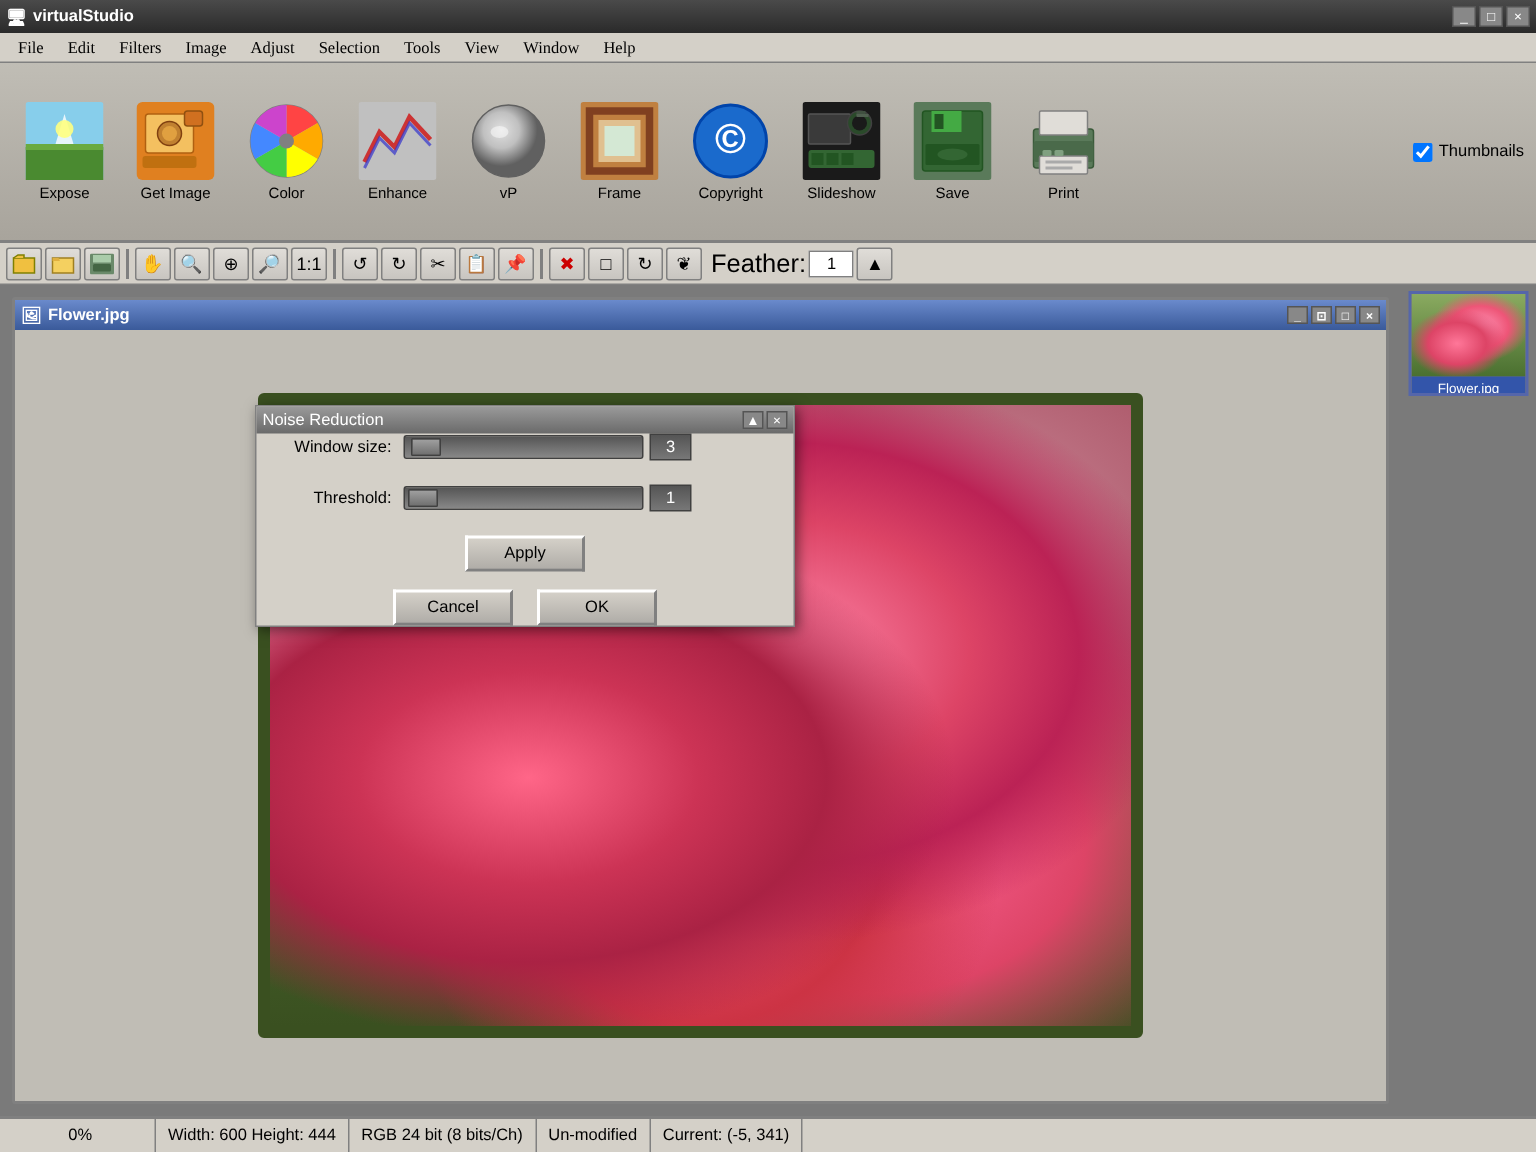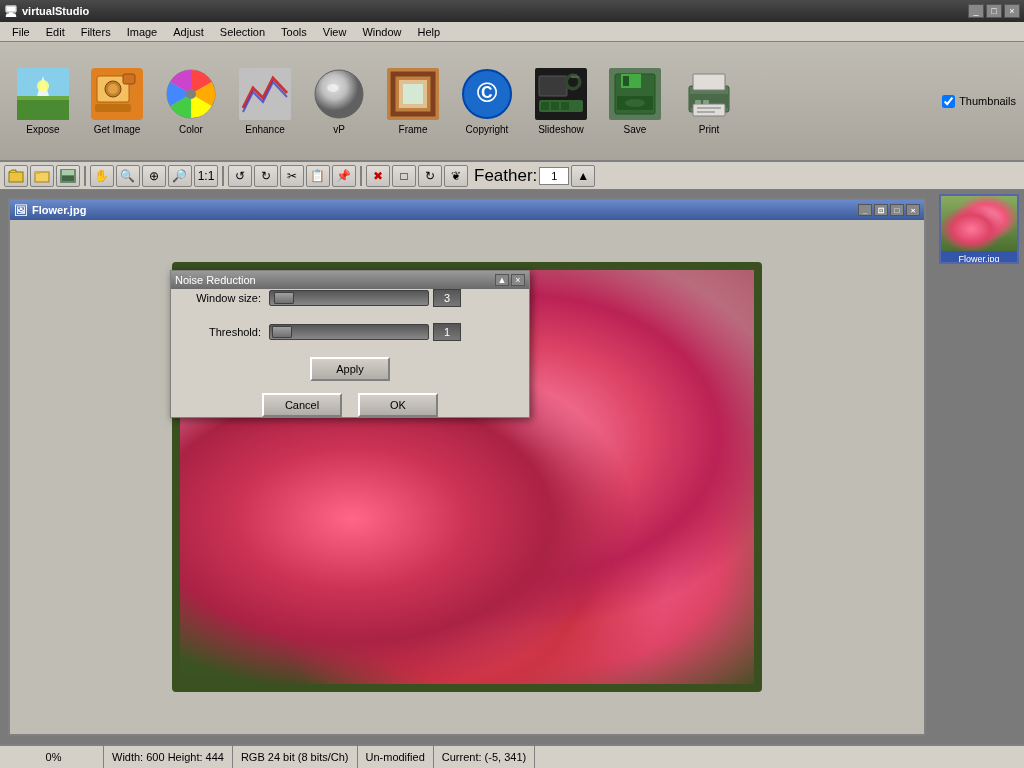--- a/index.html
+++ b/index.html
@@ -48,20 +48,21 @@
     }
 
     
     #menu-bar {
       background: #d4d0c8;
       height: 20px;
       display: flex;
       align-items: center;
       padding: 0 4px;
       border-bottom: 1px solid #808080;
+      font-family: Liberation Serif, serif;
     }
     .menu-item {
       padding: 2px 8px;
       font-size: 11px;
       cursor: pointer;
       color: #000;
     }
 
     
     #toolbar {

